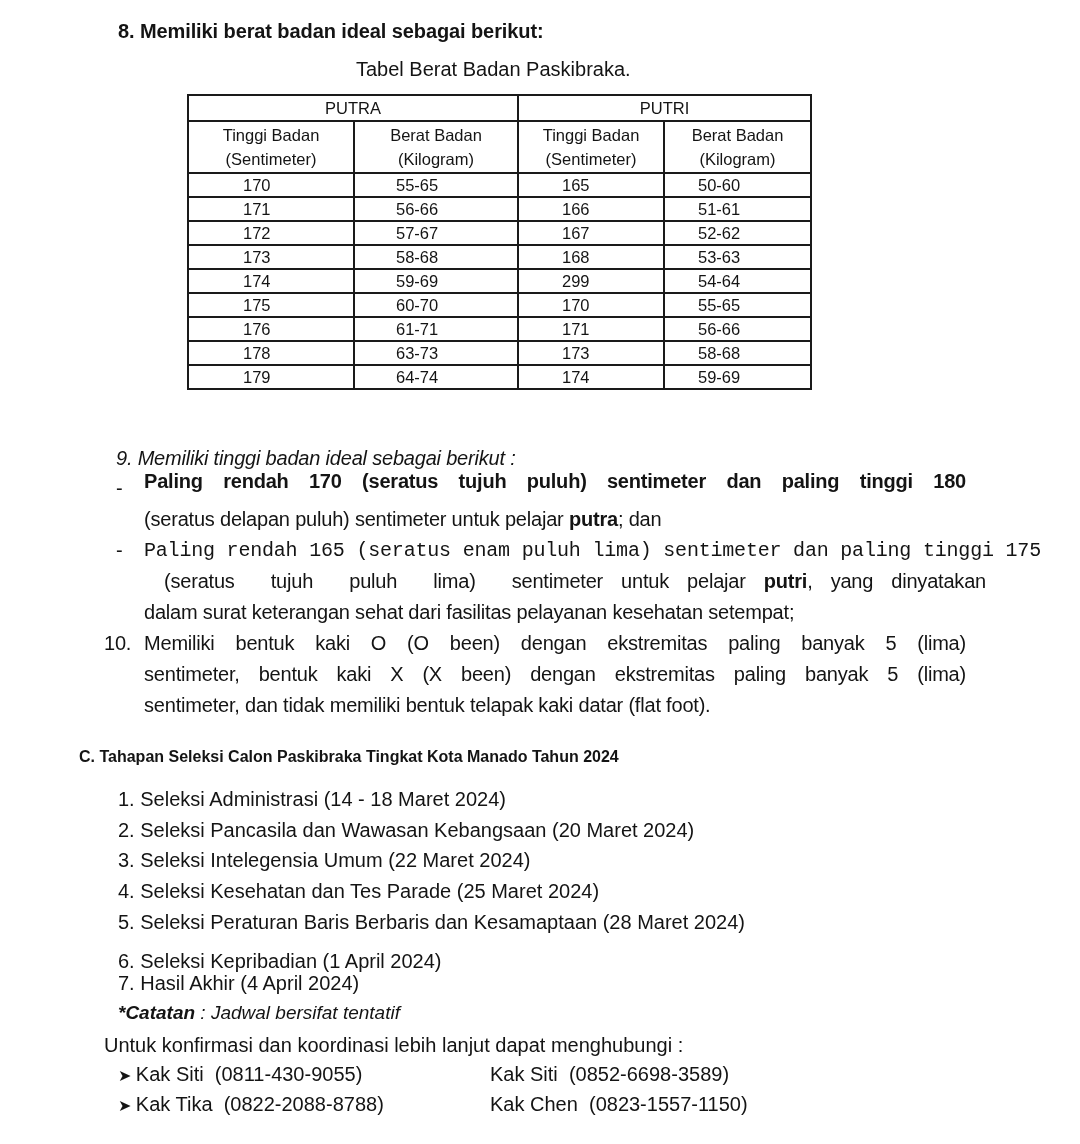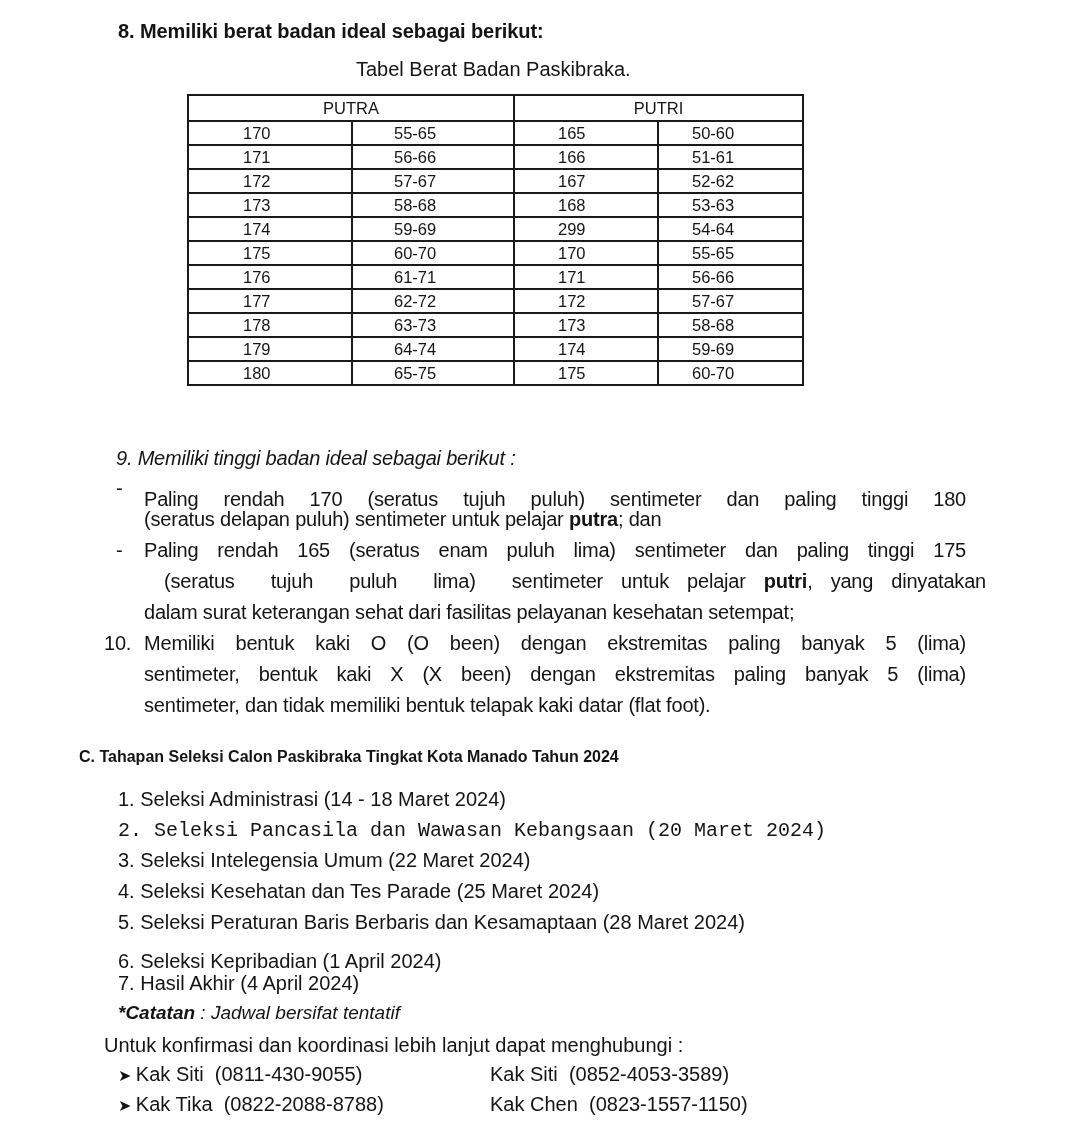--- a/index.html
+++ b/index.html
@@ -28,22 +28,22 @@
   td.c1 { padding-left: 54px !important; box-sizing: border-box; }
   td.c2 { padding-left: 41px !important; box-sizing: border-box; }
   td.c3 { padding-left: 43px !important; box-sizing: border-box; }
   td.c4 { padding-left: 33px !important; box-sizing: border-box; margin-left: 16px; }
 
   
   .para { font-size: 20px; line-height: 31px; letter-spacing: -0.2px; }
   #item9 { left: 116px; top: 443px; font-style: italic; }
   .bullet-dash { left: 116px; }
   .bullet-text { left: 144px; width: 822px; text-align: justify; text-align-last: justify; }
-  #b1-l1 { top: 484px; } #b1-l2 { top: 504px; }
-  #b2-l1 { top: 535px; } #b2-l2 { top: 566px; margin-left: 20px; } #b2-l3 { top: 597px; }
+  #b1-l1 { top: 466px; font-weight: bold; } #b1-l2 { top: 504px; }
+  #b2-l1 { top: 535px; font-family: Liberation Mono, monospace; } #b2-l2 { top: 566px; margin-left: 20px; } #b2-l3 { top: 597px; }
   #dash1 { top: 473px; } #dash2 { top: 535px; }
   #item10-num { left: 104px; top: 628px; }
   #i10-l1 { top: 628px; } #i10-l2 { top: 659px; } #i10-l3 { top: 690px; }
 
   #section-c { left: 79px; top: 748px; font-size: 16px; font-weight: bold; }
   .stage { left: 118px; font-size: 20px; }
   #note { left: 118px; top: 1002px; font-size: 19px; font-style: italic; }
   #contact-intro { left: 104px; top: 1034px; font-size: 20px; }
   .contact { font-size: 20px; }
   .arrow { font-size: 16px; }
@@ -52,20 +52,26 @@
 <body>
 
 <div class="abs" id="item8">8. Memiliki berat badan ideal sebagai berikut:</div>
 <div class="abs" id="table-caption">Tabel Berat Badan Paskibraka.</div>
 
 <table id="weight-table">
   <tbody>
       <tr class="grp">
     <th colspan="2">PUTRA</th>
     <th colspan="2">PUTRI</th>
+  </tr>
+  <tr class="sub">
+    <th class="c1"><span>Tinggi Badan</span><br><span>(Sentimeter)</span></th>
+    <th class="c2"><span>Berat Badan</span><br><span>(Kilogram)</span></th>
+    <th class="c3"><span>Tinggi Badan</span><br><span>(Sentimeter)</span></th>
+    <th class="c4"><span>Berat Badan</span><br><span>(Kilogram)</span></th>
   </tr>
   </tbody>
     <tbody id="table-body">
       <tr>
         <td class="c1">170</td>
         <td class="c2">55-65</td>
         <td class="c3">165</td>
         <td class="c4">50-60</td>
       </tr>
       <tr>
@@ -98,42 +104,30 @@
         <td class="c3">170</td>
         <td class="c4">55-65</td>
       </tr>
       <tr>
         <td class="c1">176</td>
         <td class="c2">61-71</td>
         <td class="c3">171</td>
         <td class="c4">56-66</td>
       </tr>
       <tr>
-        <td class="c1">177</td>
-        <td class="c2">62-72</td>
-        <td class="c3">172</td>
-        <td class="c4">57-67</td>
-      </tr>
-      <tr>
         <td class="c1">178</td>
         <td class="c2">63-73</td>
         <td class="c3">173</td>
         <td class="c4">58-68</td>
       </tr>
       <tr>
         <td class="c1">179</td>
         <td class="c2">64-74</td>
         <td class="c3">174</td>
         <td class="c4">59-69</td>
-      </tr>
-      <tr>
-        <td class="c1">180</td>
-        <td class="c2">65-75</td>
-        <td class="c3">175</td>
-        <td class="c4">60-70</td>
       </tr>
     </tbody>
 </table>
 
 <div class="abs para" id="item9">9. Memiliki tinggi badan ideal sebagai berikut :</div>
 <div class="abs para bullet-dash" id="dash1">-</div>
 <div class="abs para bullet-text" id="b1-l1">Paling rendah 170 (seratus tujuh puluh) sentimeter dan paling tinggi 180</div>
 <div class="abs para" id="b1-l2" style="left:144px"><span>(seratus delapan puluh) sentimeter untuk pelajar </span><b>putra</b><span>; dan</span></div>
 <div class="abs para bullet-dash" id="dash2">-</div>
 <div class="abs para bullet-text" id="b2-l1">Paling rendah 165 (seratus enam puluh lima) sentimeter dan paling tinggi  175</div>
@@ -141,28 +135,28 @@
 <div class="abs para" id="b2-l3" style="left:144px">dalam surat keterangan sehat dari fasilitas pelayanan kesehatan setempat;</div>
 
 <div class="abs para" id="item10-num">10.</div>
 <div class="abs para bullet-text" id="i10-l1">Memiliki bentuk kaki O (O been) dengan ekstremitas paling banyak 5 (lima)</div>
 <div class="abs para bullet-text" id="i10-l2">sentimeter, bentuk kaki X (X been) dengan ekstremitas paling banyak 5 (lima)</div>
 <div class="abs para" id="i10-l3" style="left:144px">sentimeter, dan tidak memiliki bentuk telapak kaki datar (flat foot).</div>
 
 <div class="abs" id="section-c">C. Tahapan Seleksi Calon Paskibraka Tingkat Kota Manado Tahun 2024</div>
 <div id="stages">
     <div class="abs stage" style="top: 788px;">1. Seleksi Administrasi (14 - 18 Maret 2024)</div>
-    <div class="abs stage" style="top: 818.7px; font-family: Liberation Mono, monospace;">2. Seleksi Pancasila dan Wawasan Kebangsaan (20 Maret 2024)</div>
+    <div class="abs stage" style="top: 818.7px;">2. Seleksi Pancasila dan Wawasan Kebangsaan (20 Maret 2024)</div>
     <div class="abs stage" style="top: 849.4px;">3. Seleksi Intelegensia Umum (22 Maret 2024)</div>
     <div class="abs stage" style="top: 880.1px;">4. Seleksi Kesehatan dan Tes Parade (25 Maret 2024)</div>
     <div class="abs stage" style="top: 910.8px;">5. Seleksi Peraturan Baris Berbaris dan Kesamaptaan (28 Maret 2024)</div>
     <div class="abs stage" style="top: 950px; text-align: center;">6. Seleksi Kepribadian (1 April 2024)</div>
     <div class="abs stage" style="top: 972.2px;">7. Hasil Akhir (4 April 2024)</div>
   </div>
 <div class="abs" id="note"><b>*Catatan</b><span> : Jadwal bersifat tentatif</span></div>
 
 <div class="abs" id="contact-intro">Untuk konfirmasi dan koordinasi lebih lanjut dapat menghubungi :</div>
 <div id="contact-list">
     <div class="abs contact" style="left: 118px; top: 1063px;"><span class="arrow">➤ </span><span>Kak Siti</span><span style="white-space: pre;">  </span><span>(0811-430-9055)</span></div>
-    <div class="abs contact" style="left: 490px; top: 1063px;"><span>Kak Siti</span><span style="white-space: pre;">  </span><span>(0852-4053-3589)</span></div>
+    <div class="abs contact" style="left: 490px; top: 1063px;"><span>Kak Siti</span><span style="white-space: pre;">  </span><span>(0852-6698-3589)</span></div>
     <div class="abs contact" style="left: 118px; top: 1093px;"><span class="arrow">➤ </span><span>Kak Tika</span><span style="white-space: pre;">  </span><span>(0822-2088-8788)</span></div>
     <div class="abs contact" style="left: 490px; top: 1093px;"><span>Kak Chen</span><span style="white-space: pre;">  </span><span>(0823-1557-1150)</span></div>
   </div>
 
 </body></html>

